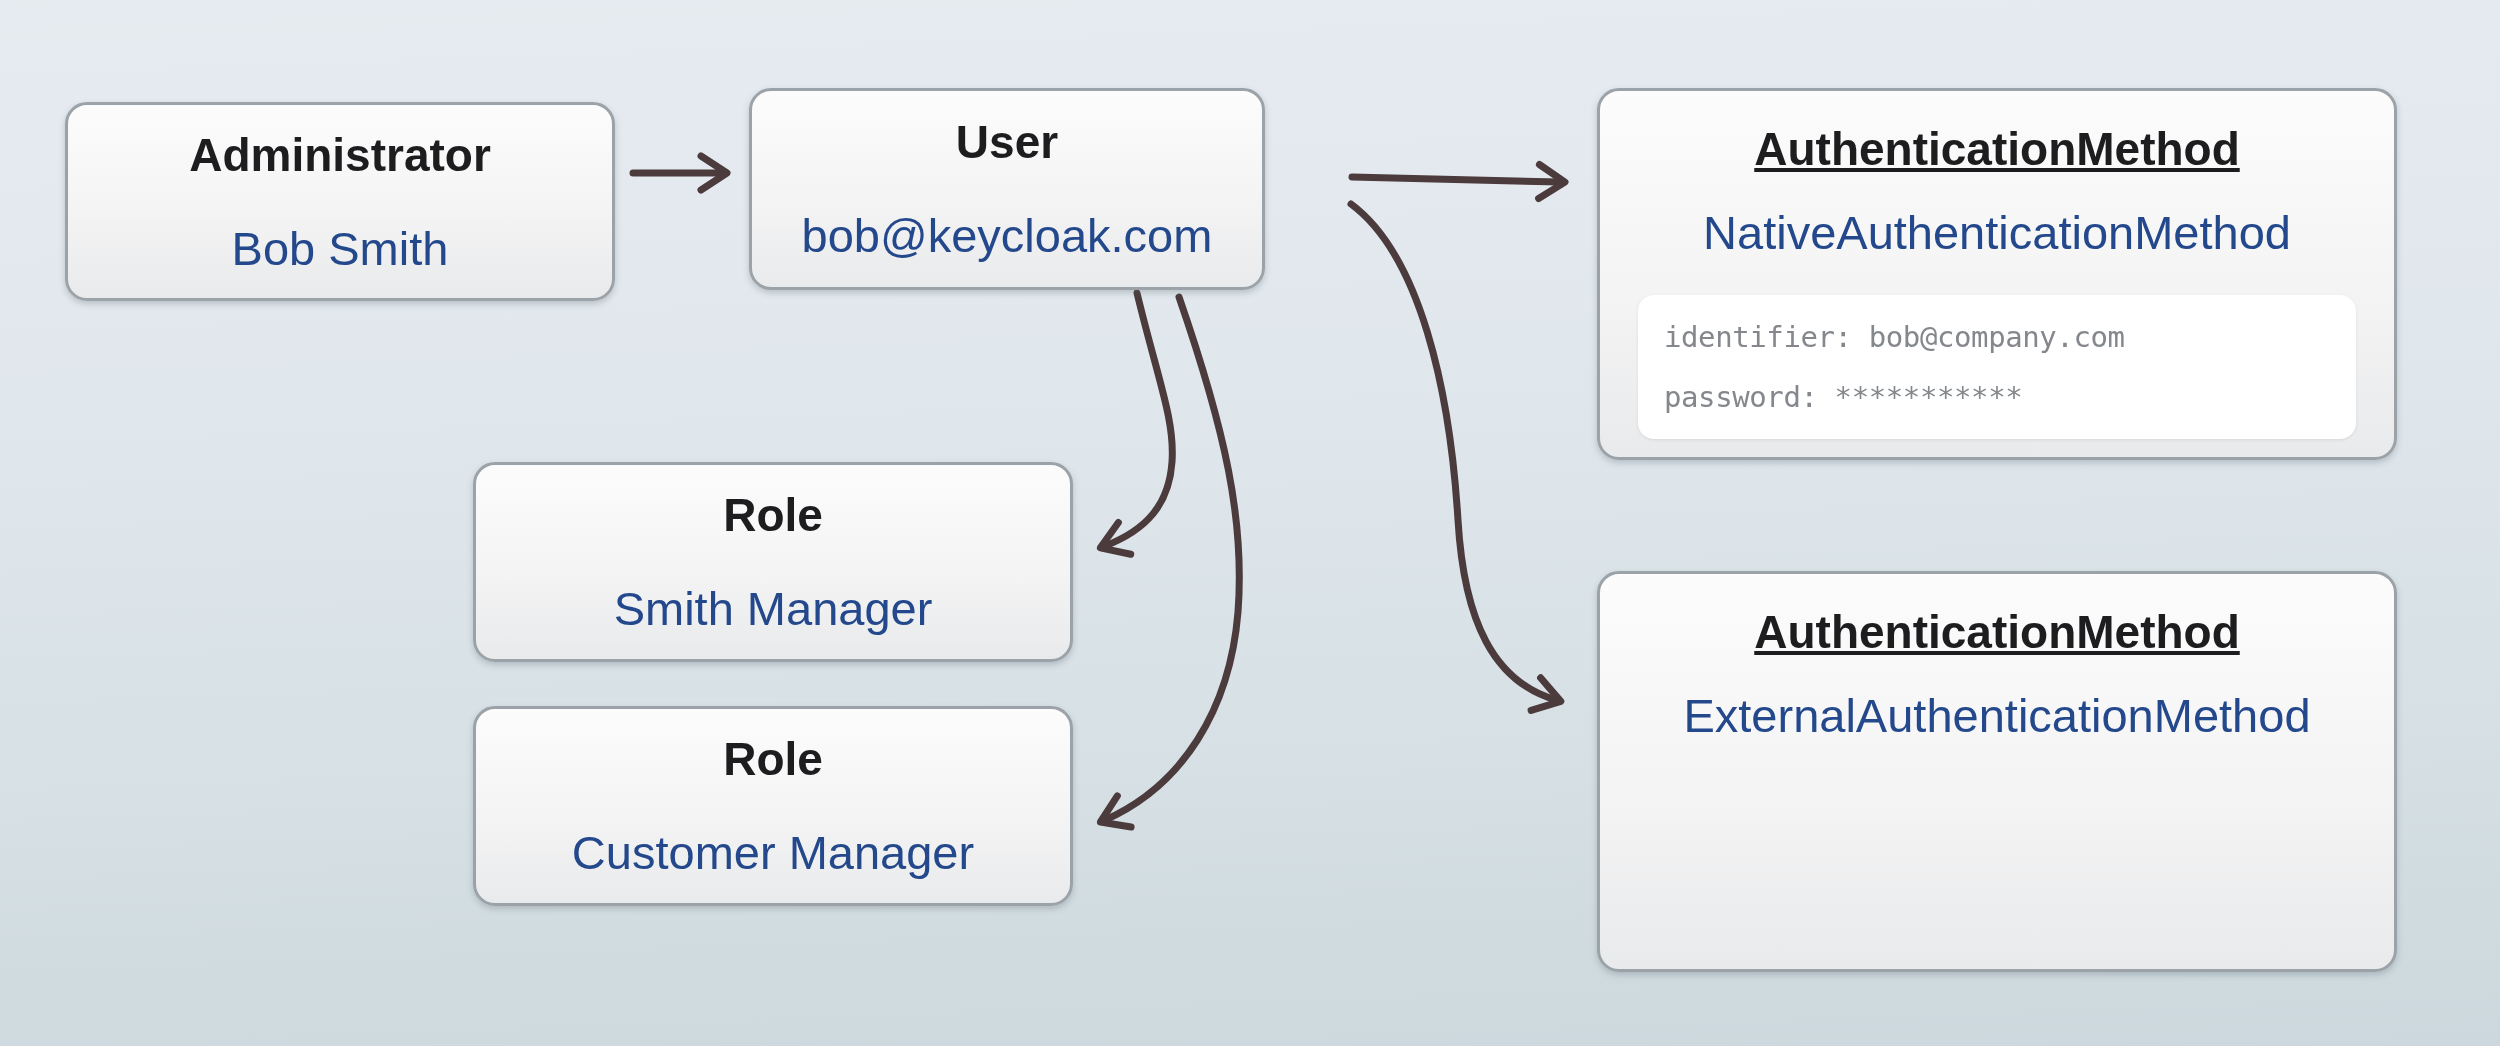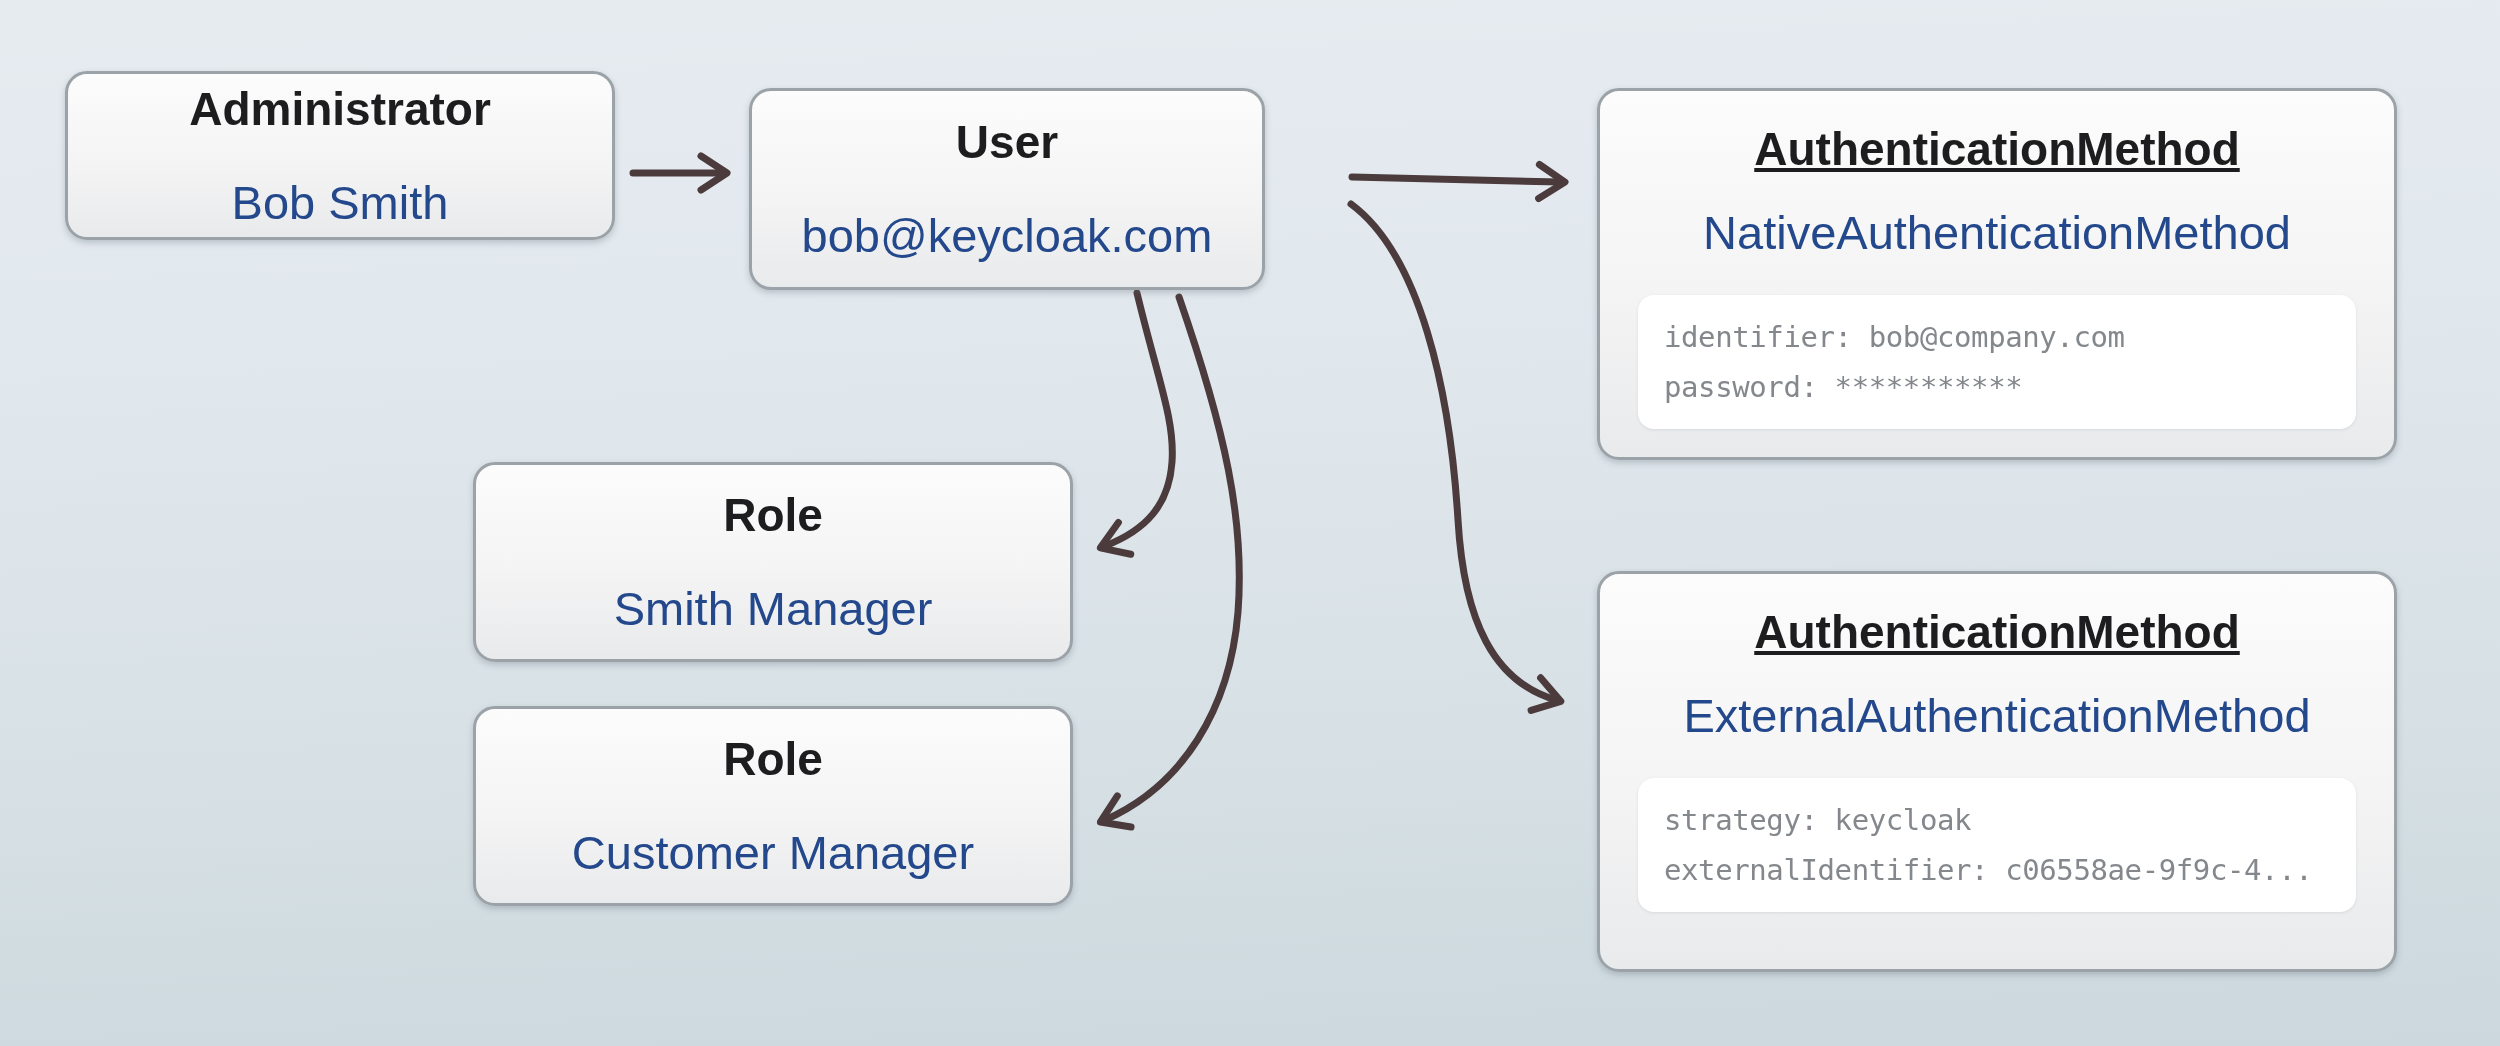--- a/index.html
+++ b/index.html
@@ -31,21 +31,21 @@
     color:#24488c;white-space:nowrap;
   }
   .node.auth .node-title{margin-bottom:28px;text-decoration:underline;}
   .node.auth .node-value{margin-bottom:34px;text-align:center;}
   .attrs{
     width:calc(100% - 76px);
     box-sizing:border-box;
     background:#ffffff;
     border-radius:16px;
     padding:22px 26px;
-    display:flex;flex-direction:column;gap:10px;
+    display:flex;flex-direction:column;gap:20px;
     box-shadow:0 1px 3px rgba(120,130,140,.18);
   }
   .attr-line{
     font-family:"DejaVu Sans Mono",monospace;
     font-size:29px;line-height:40px;letter-spacing:-0.4px;
     color:#84888c;white-space:nowrap;overflow:hidden;
   }
 </style>
 </head>
 <body>
@@ -60,21 +60,21 @@
     </defs>
     <g fill="none" stroke="#4c3b3c" stroke-width="7" stroke-linecap="round">
       <path d="M 633 173 L 722 173" marker-end="url(#ah)"></path>
       <path d="M 1352 177 L 1560 182" marker-end="url(#ah)"></path>
       <path d="M 1351 204 C 1420 255 1450 390 1458 520 C 1464 622 1494 682 1556 700" marker-end="url(#ah)"></path>
       <path d="M 1137 293 C 1158 380 1175 420 1172 462 C 1169 505 1146 530 1105 546" marker-end="url(#ah)"></path>
       <path d="M 1179 297 C 1225 430 1245 520 1238 612 C 1230 710 1182 786 1105 820" marker-end="url(#ah)"></path>
     </g>
   </svg>
 
-  <div class="node simple" style="left:65px;top:71px;width:550px;height:169px">
+  <div class="node simple" style="left:65px;top:102px;width:550px;height:199px">
     <div class="node-title">Administrator</div>
     <div class="node-value">Bob Smith</div>
   </div>
 
   <div class="node simple" style="left:749px;top:88px;width:516px;height:202px">
     <div class="node-title">User</div>
     <div class="node-value">bob@keycloak.com</div>
   </div>
 
   <div class="node auth" style="left:1597px;top:88px;width:800px;height:372px">
@@ -92,19 +92,15 @@
   </div>
 
   <div class="node simple" style="left:473px;top:706px;width:600px;height:200px">
     <div class="node-title">Role</div>
     <div class="node-value">Customer Manager</div>
   </div>
 
   <div class="node auth" style="left:1597px;top:571px;width:800px;height:401px">
     <div class="node-title">AuthenticationMethod</div>
     <div class="node-value">ExternalAuthenticationMethod</div>
-    <div class="attrs">
-      <div class="attr-line">strategy: keycloak</div>
-      <div class="attr-line">externalIdentifier: c06558ae-9f9c-4...</div>
-    </div>
   </div>
 
 </div>
 
 </body></html>

